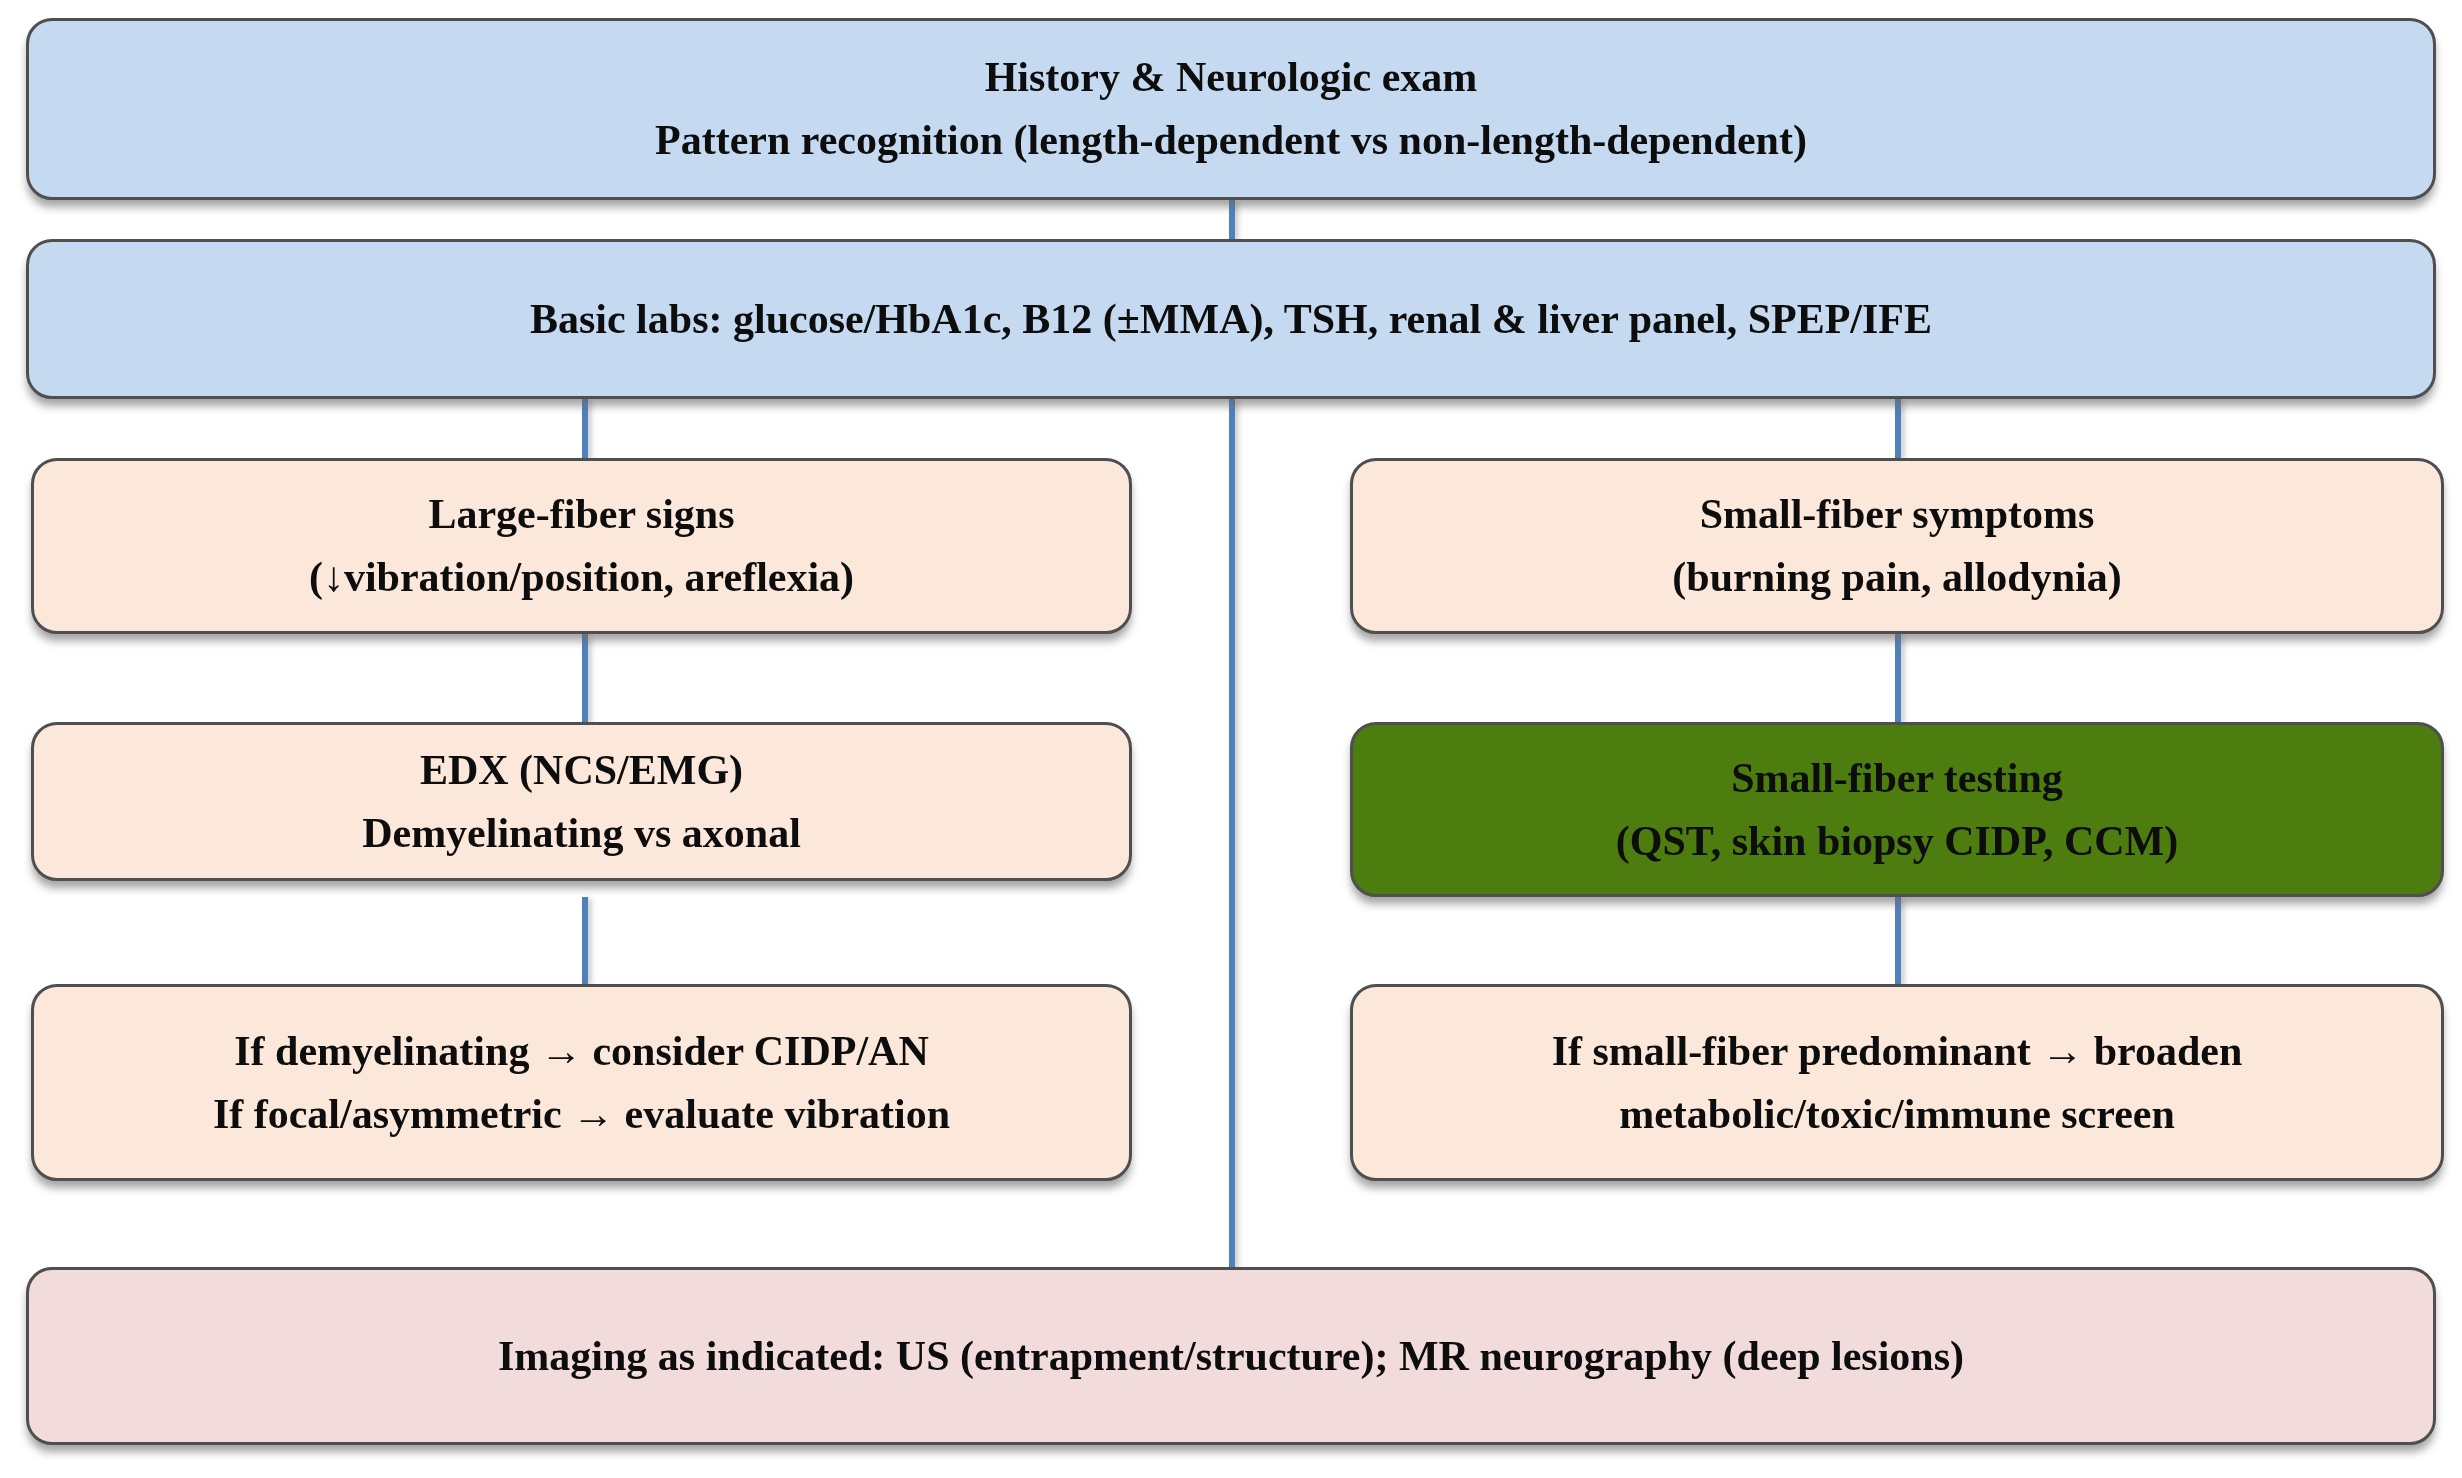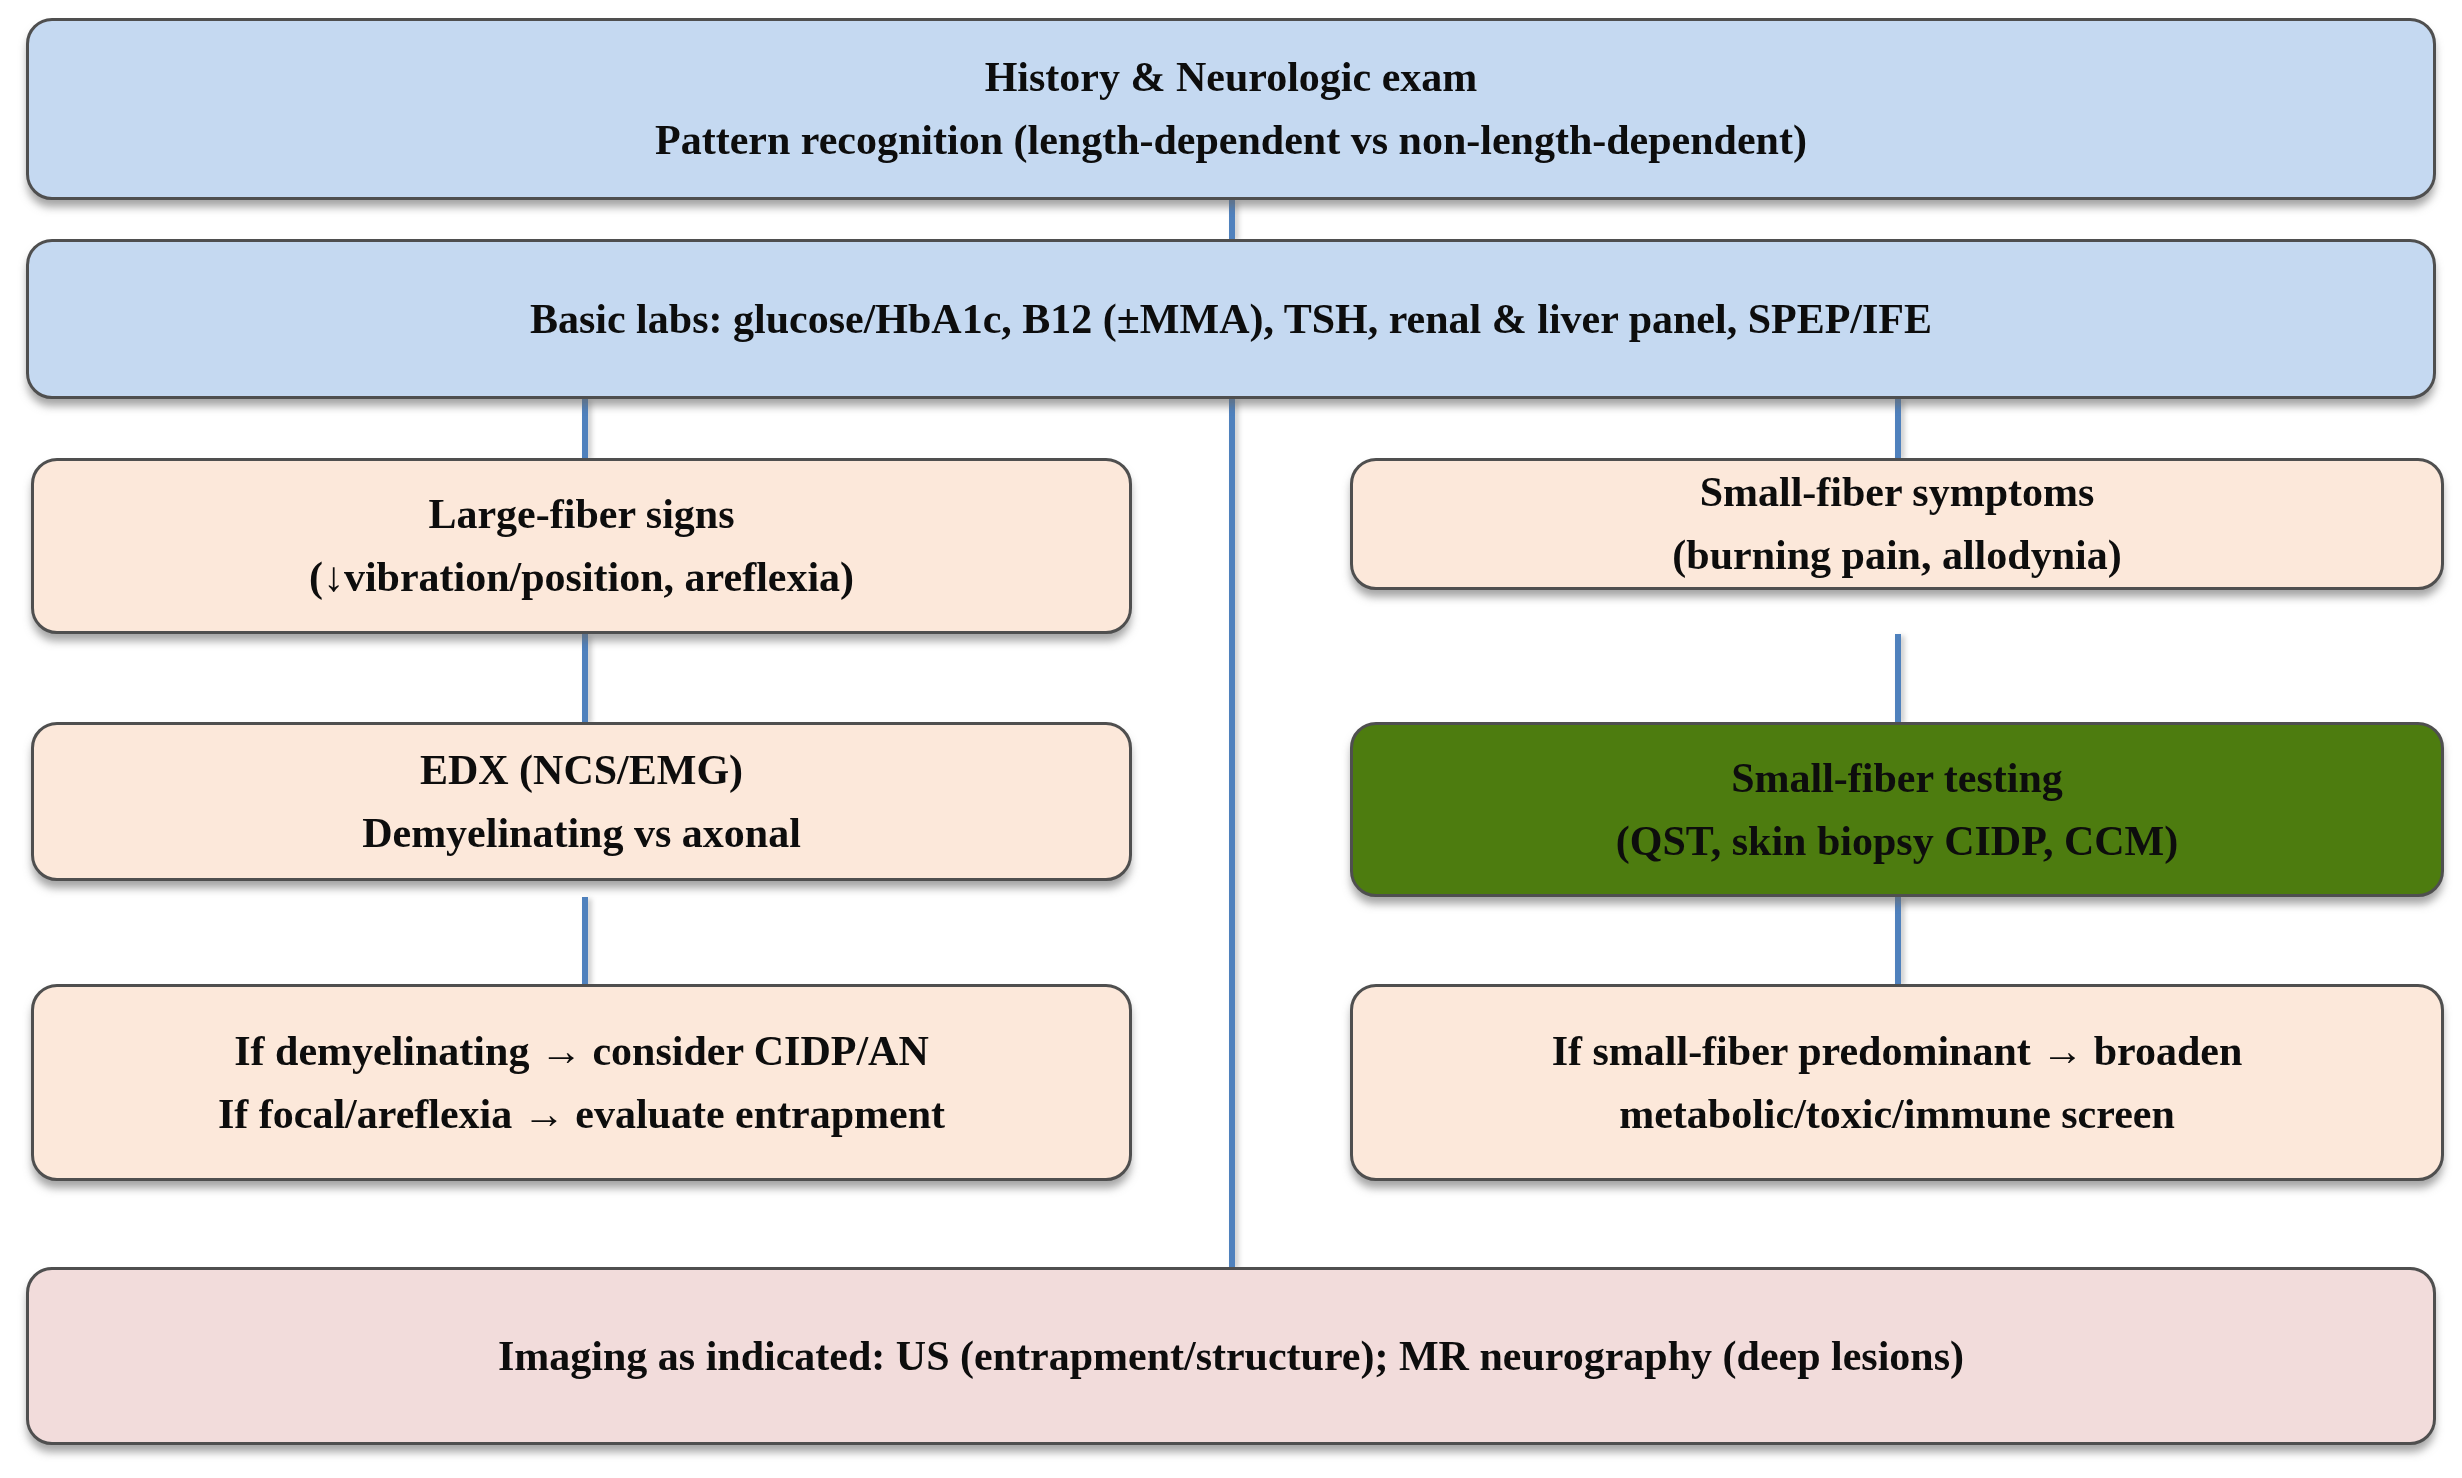--- a/index.html
+++ b/index.html
@@ -59,38 +59,38 @@
 
   <div class="node" style="left: 26px; top: 239px; width: 2410px; height: 160px; background: rgb(197, 217, 241); border-color: rgb(79, 79, 79); color: rgb(13, 13, 13);">
     <div class="line">Basic labs: glucose/HbA1c, B12 (±MMA), TSH, renal &amp; liver panel, SPEP/IFE</div>
   </div>
 
   <div class="node" style="left: 31px; top: 458px; width: 1101px; height: 176px; background: rgb(252, 232, 218); border-color: rgb(79, 79, 79); color: rgb(13, 13, 13);">
     <div class="line">Large-fiber signs</div>
     <div class="line">(↓vibration/position, areflexia)</div>
   </div>
 
-  <div class="node" style="left: 1350px; top: 458px; width: 1094px; height: 132px; background: rgb(252, 232, 218); border-color: rgb(79, 79, 79); color: rgb(13, 13, 13);">
+  <div class="node" style="left: 1350px; top: 458px; width: 1094px; height: 176px; background: rgb(252, 232, 218); border-color: rgb(79, 79, 79); color: rgb(13, 13, 13);">
     <div class="line">Small-fiber symptoms</div>
     <div class="line">(burning pain, allodynia)</div>
   </div>
 
   <div class="node" style="left: 31px; top: 722px; width: 1101px; height: 159px; background: rgb(252, 232, 218); border-color: rgb(79, 79, 79); color: rgb(13, 13, 13);">
     <div class="line">EDX (NCS/EMG)</div>
     <div class="line">Demyelinating vs axonal</div>
   </div>
 
   <div class="node" style="left: 1350px; top: 722px; width: 1094px; height: 175px; background: #4d7c0f; border-color: rgb(79, 79, 79); color: rgb(13, 13, 13);">
     <div class="line">Small-fiber testing</div>
     <div class="line">(QST, skin biopsy CIDP, CCM)</div>
   </div>
 
   <div class="node" style="left: 31px; top: 984px; width: 1101px; height: 197px; background: rgb(252, 232, 218); border-color: rgb(79, 79, 79); color: rgb(13, 13, 13);">
     <div class="line">If demyelinating → consider CIDP/AN</div>
-    <div class="line">If focal/areflexia → evaluate entrapment</div>
+    <div class="line">If focal/asymmetric → evaluate vibration</div>
   </div>
 
   <div class="node" style="left: 1350px; top: 984px; width: 1094px; height: 197px; background: rgb(252, 232, 218); border-color: rgb(79, 79, 79); color: rgb(13, 13, 13);">
     <div class="line">If small-fiber predominant → broaden</div>
     <div class="line">metabolic/toxic/immune screen</div>
   </div>
 
   <div class="node" style="left: 26px; top: 1267px; width: 2410px; height: 178px; background: rgb(242, 220, 219); border-color: rgb(79, 79, 79); color: rgb(13, 13, 13);">
     <div class="line">Imaging as indicated: US (entrapment/structure); MR neurography (deep lesions)</div>
   </div>

